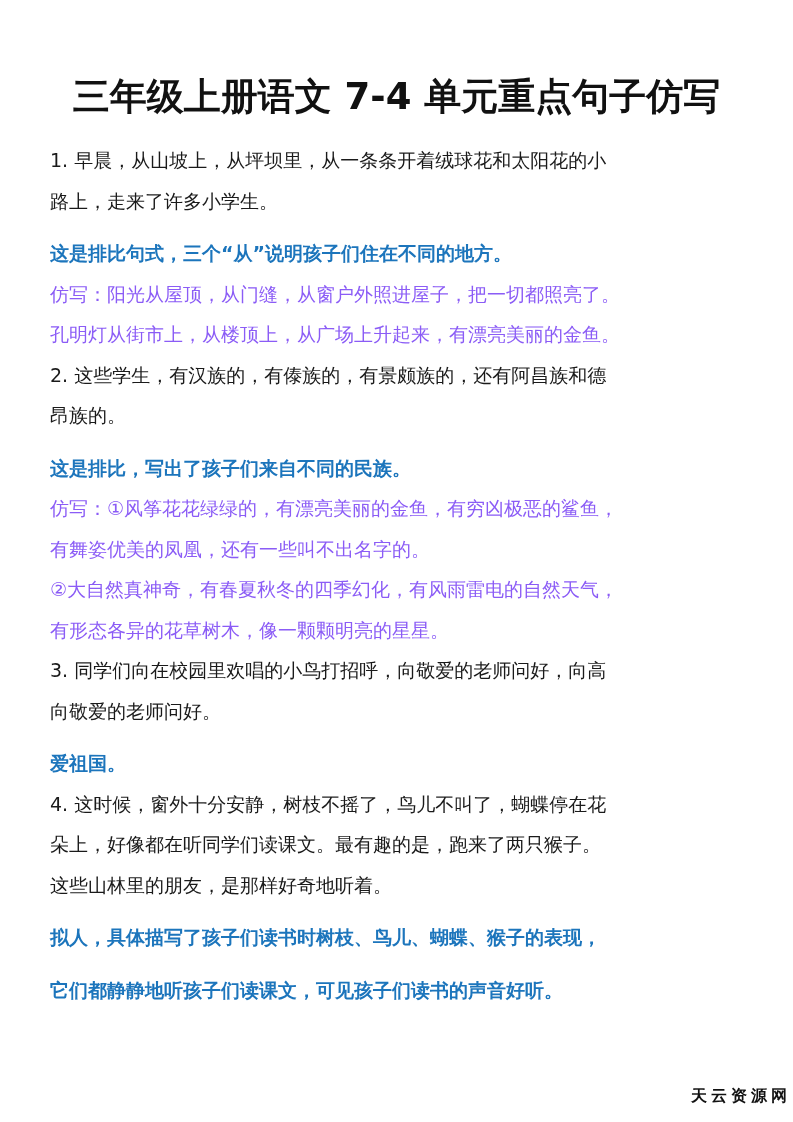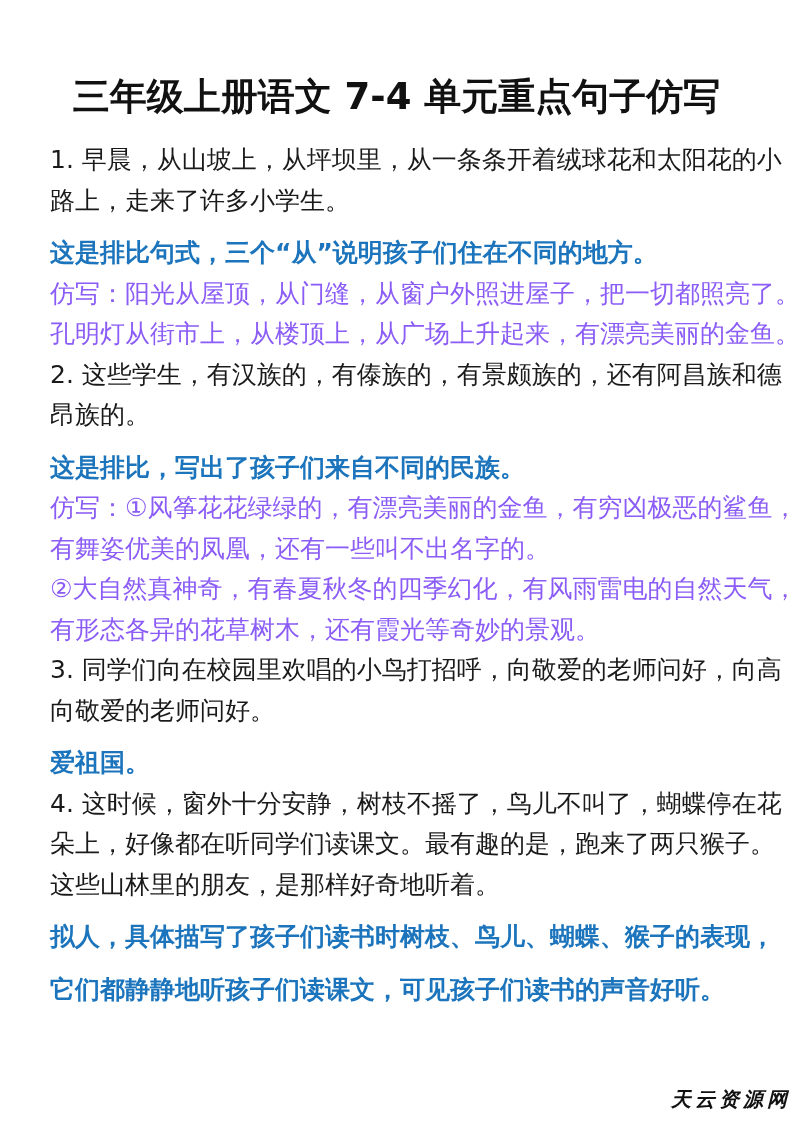--- a/index.html
+++ b/index.html
@@ -1,45 +1,45 @@
 <!DOCTYPE html>
 <html><head>
 <meta charset="utf-8">
 <style>
   html, body { margin: 0; padding: 0; background: #ffffff; }
   body { width: 793px; height: 1122px; position: relative; overflow: hidden;
          font-family: "DejaVu Sans", "Liberation Sans", sans-serif; }
   .title { position: absolute; top: 72px; left: 0; width: 793px; text-align: center;
            font-size: 37px; font-weight: bold; color: #111111; letter-spacing: 0px; }
   .content { position: absolute; top: 140px; left: 50px; width: 705px; }
-  .line { font-size: 25px; line-height: 40.5px; height: 40.5px; white-space: nowrap; }
+  .line { font-size: 19px; line-height: 40.5px; height: 40.5px; white-space: nowrap; }
   .black { color: #1a1a1a; }
   .blue { color: #1c75bc; font-weight: bold; margin-top: 12px; }
   .red { color: #8b5cf6; }
-  .footer { position: absolute; top: 1086px; right: 2px; font-size: 20px;
-            font-weight: bold; color: #111111; letter-spacing: 4px; font-style: italic; }
+  .footer { position: absolute; top: 1086px; right: 2px; font-size: 16px;
+            font-weight: bold; color: #111111; letter-spacing: 4px; }
 </style>
 </head>
 <body>
 
 <div class="title">三年级上册语文 7-4 单元重点句子仿写</div>
 
 <div class="content">
   <div class="line black">1. 早晨，从山坡上，从坪坝里，从一条条开着绒球花和太阳花的小</div>
   <div class="line black">路上，走来了许多小学生。</div>
   <div class="line blue">这是排比句式，三个“从”说明孩子们住在不同的地方。</div>
   <div class="line red">仿写：阳光从屋顶，从门缝，从窗户外照进屋子，把一切都照亮了。</div>
   <div class="line red">孔明灯从街市上，从楼顶上，从广场上升起来，有漂亮美丽的金鱼。</div>
   <div class="line black">2. 这些学生，有汉族的，有傣族的，有景颇族的，还有阿昌族和德</div>
   <div class="line black">昂族的。</div>
   <div class="line blue">这是排比，写出了孩子们来自不同的民族。</div>
   <div class="line red">仿写：①风筝花花绿绿的，有漂亮美丽的金鱼，有穷凶极恶的鲨鱼，</div>
   <div class="line red">有舞姿优美的凤凰，还有一些叫不出名字的。</div>
   <div class="line red">②大自然真神奇，有春夏秋冬的四季幻化，有风雨雷电的自然天气，</div>
-  <div class="line red">有形态各异的花草树木，还有霞光等奇妙的景观。</div>
+  <div class="line red">有形态各异的花草树木，像一颗颗明亮的星星。</div>
   <div class="line black">3. 同学们向在校园里欢唱的小鸟打招呼，向敬爱的老师问好，向高</div>
   <div class="line black">向敬爱的老师问好。</div>
   <div class="line blue">爱祖国。</div>
   <div class="line black">4. 这时候，窗外十分安静，树枝不摇了，鸟儿不叫了，蝴蝶停在花</div>
   <div class="line black">朵上，好像都在听同学们读课文。最有趣的是，跑来了两只猴子。</div>
   <div class="line black">这些山林里的朋友，是那样好奇地听着。</div>
   <div class="line blue">拟人，具体描写了孩子们读书时树枝、鸟儿、蝴蝶、猴子的表现，</div>
   <div class="line blue">它们都静静地听孩子们读课文，可见孩子们读书的声音好听。</div>
 </div>
 

